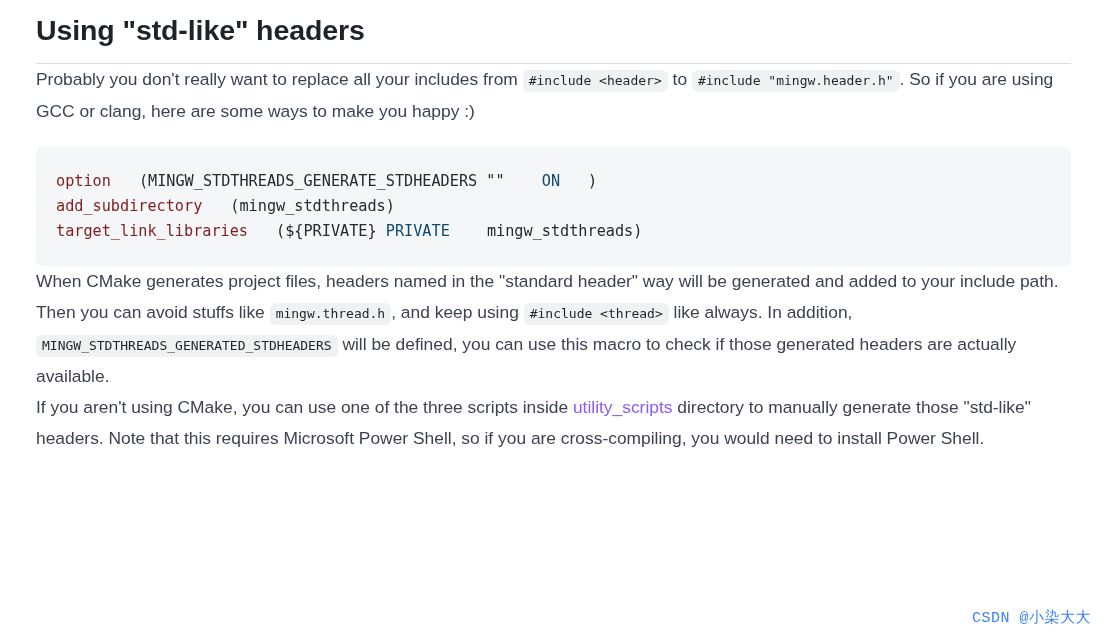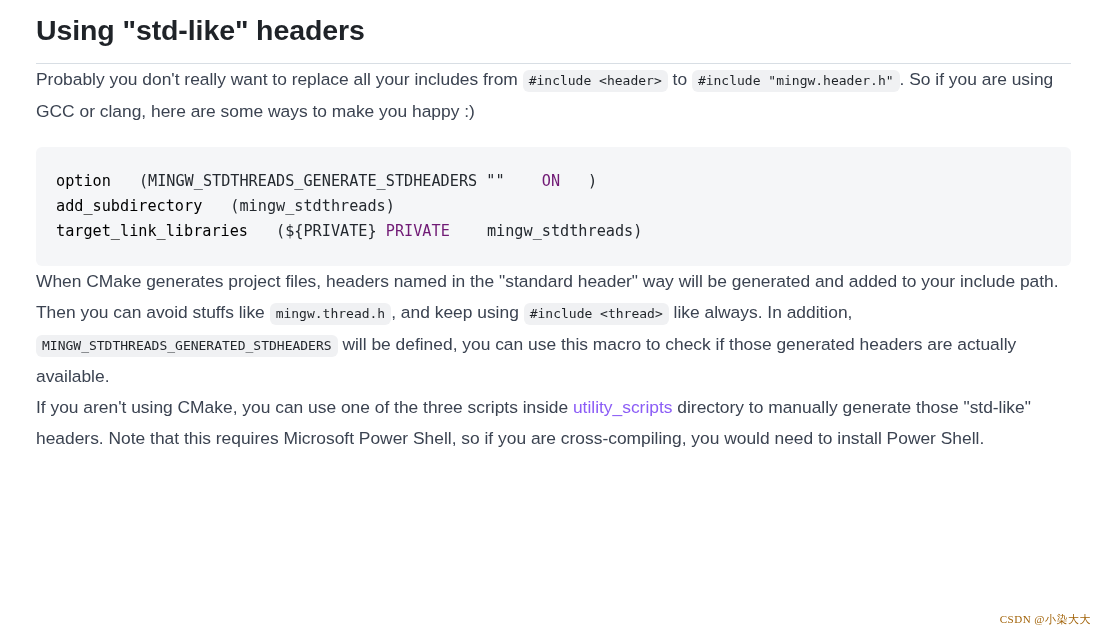--- a/index.html
+++ b/index.html
@@ -77,40 +77,40 @@
     overflow: hidden;
   }
   .codeblock pre {
     margin: 0;
     font-family: "DejaVu Sans Mono", "Liberation Mono", monospace;
     font-size: 15.2px;
     line-height: 25px;
     color: #24292f;
     white-space: pre;
   }
-  .tok-fn   { color: #000000; }
-  .tok-kw   { color: #701a75; }
+  .tok-fn   { color: #7f1d1d; }
+  .tok-kw   { color: #0c4a6e; }
   .tok-str  { color: #24292f; }
   .tok-plain{ color: #24292f; margin-left: 28px; }
 
   
   a.doclink {
     color: #8b5cf6;
     text-decoration: none;
     margin-top: 48px;
   }
 
   
   .watermark {
     position: absolute;
     right: 22px;
     bottom: 6px;
-    font-size: 11px;
-    color: #a16207;
-    font-family: Liberation Serif, serif;
+    font-size: 15px;
+    color: #3b82f6;
+    font-family: Liberation Mono, monospace;
     letter-spacing: 0.5px;
     white-space: nowrap;
   }
 </style>
 </head>
 <body>
 
 <div class="page">
 
   <h1 class="doc-title">Using "std-like" headers</h1>

